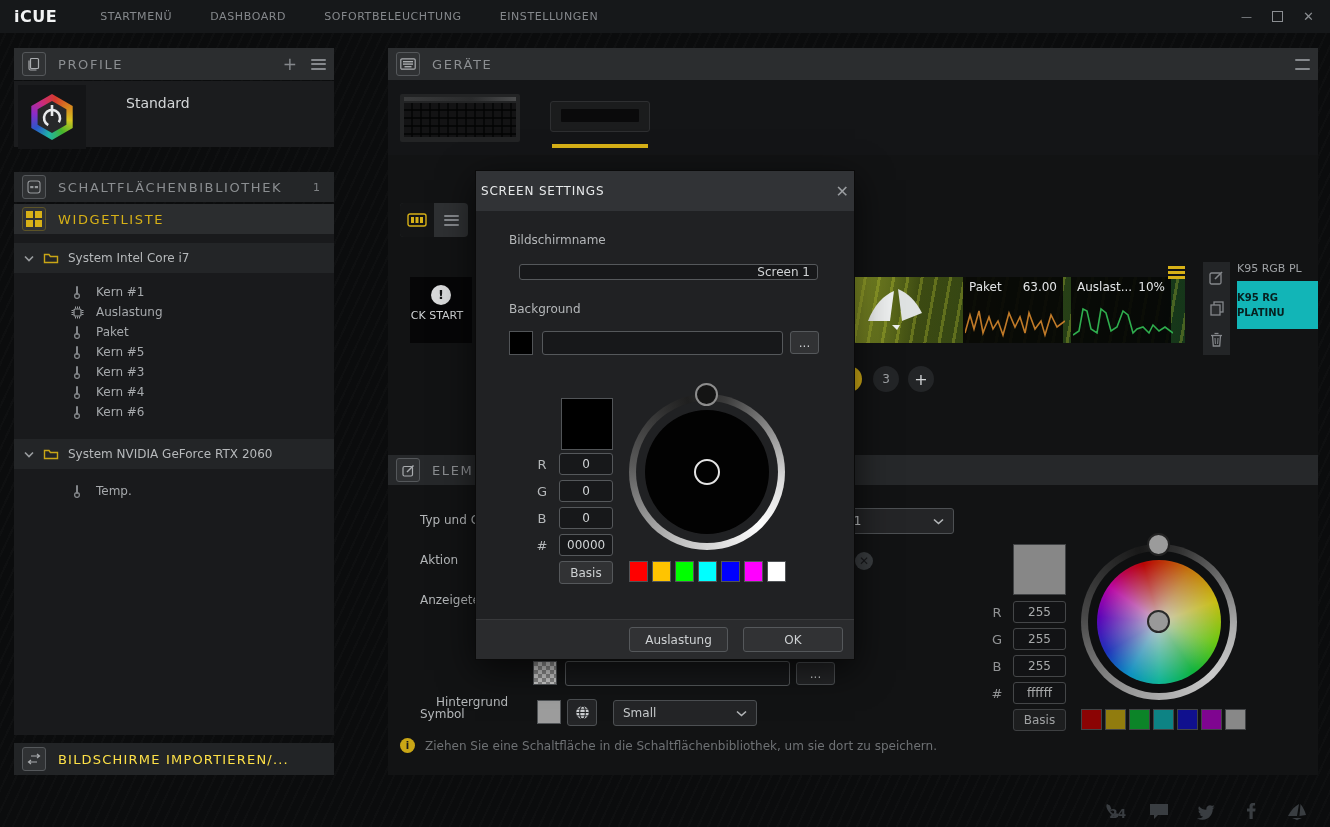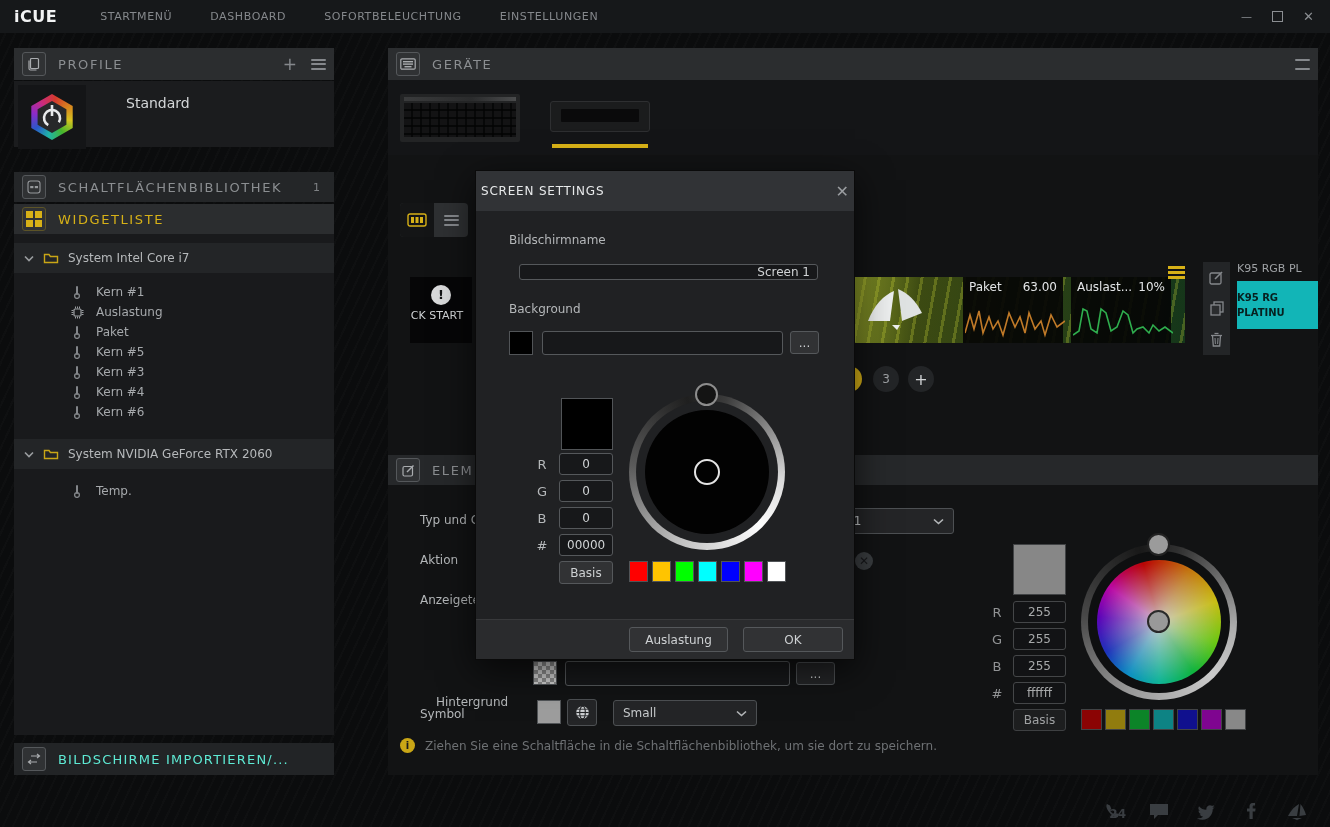--- a/index.html
+++ b/index.html
@@ -44,21 +44,21 @@
   .widget-title { margin-left:12px; font-size:13px; letter-spacing:1.6px; color:#d7b117; }
   .wgrid { width:17px; height:17px; display:grid; grid-template-columns:7px 7px; grid-template-rows:7px 7px; gap:2px; }
   .wgrid i { background:#d7b117; display:block; }
 
   .tree { background:#191a1c; }
   .tree-folder { height:30px; background:#232527; display:flex; align-items:center; padding:0 10px; gap:9px; font-size:12px; color:#b6b9bb; }
   .tree-item { height:20px; display:flex; align-items:center; padding-left:56px; gap:12px; font-size:12px; color:#a6a9ac; }
   .tree-item .tico { width:14px; display:flex; justify-content:center; color:#83868a; }
 
   .import-row { height:32px; background:#222426; display:flex; align-items:center; padding:0 8px; }
-  .import-label { margin-left:12px; font-size:13px; letter-spacing:1.2px; color:#5eead4; white-space:nowrap; overflow:hidden; }
+  .import-label { margin-left:12px; font-size:13px; letter-spacing:1.2px; color:#fde047; white-space:nowrap; overflow:hidden; }
 
   
   .dev-strip { background:#141517; }
   .kb-thumb { background:#232425; border-radius:2px; overflow:hidden; }
   .kb-keys { position:absolute; left:4px; right:4px; top:9px; bottom:5px;
     background:
       repeating-linear-gradient(to right, #3d3e40 0 7px, #101112 7px 9px),
       repeating-linear-gradient(to bottom, #4a4b4d 0 6px, #0e0f10 6px 8px);
     background-blend-mode:multiply; opacity:.9; }
   .kb-top { position:absolute; left:4px; right:4px; top:3px; height:4px; background:linear-gradient(90deg,#3a3b3c,#2a2b2c 60%,#4a4b4c); }

